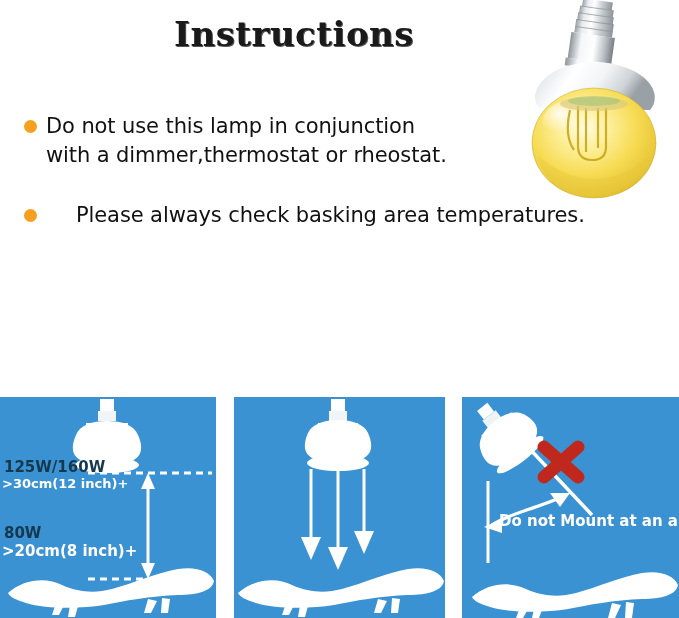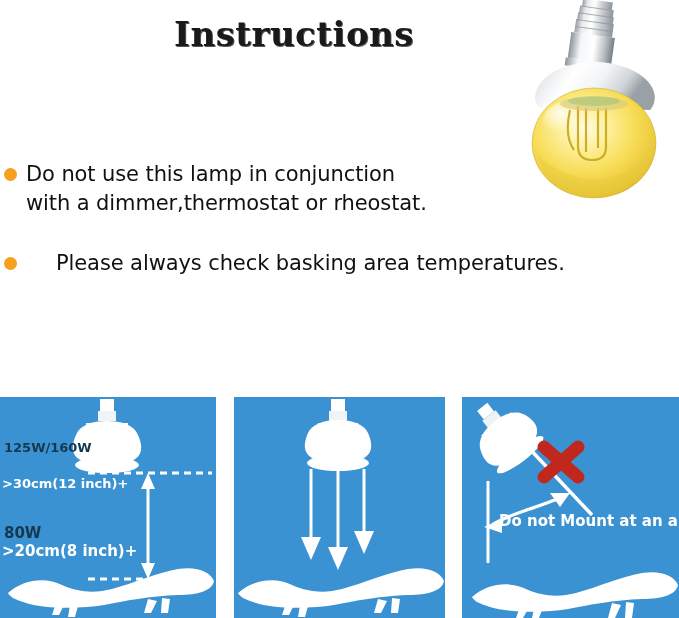--- a/index.html
+++ b/index.html
@@ -27,23 +27,22 @@
     font-size: 34px;
     letter-spacing: 0.5px;
     color: #1a1a1a;
     text-shadow: 1px 1px 0 #555;
   }
 
   
   .bullets {
     position: absolute;
     top: 112px;
-    left: 4px;
+    left: 24px;
     width: 520px;
-    margin-top: 48px;
   }
   .bullet-row {
     display: flex;
     align-items: flex-start;
     margin-bottom: 22px;
   }
   .dot {
     flex: 0 0 auto;
     width: 13px;
     height: 13px;
@@ -105,21 +104,21 @@
 
   .lbl {
     position: absolute;
     font-family: "DejaVu Sans", sans-serif;
     font-weight: bold;
     white-space: nowrap;
   }
   .lbl-dark { color: #16384f; }
   .lbl-white { color: #ffffff; }
 
-  #p1-w1   { left: 4px;  top: 440px; font-size: 13px; }
+  #p1-w1   { left: 4px;  top: 458px; font-size: 15px; }
   #p1-d1   { left: 2px;  top: 476px; font-size: 13px; }
   #p1-w2   { left: 4px;  top: 524px; font-size: 15px; }
   #p1-d2   { left: 2px;  top: 542px; font-size: 15px; }
   #p3-note { left: 499px; top: 512px; font-size: 15px; }
 </style>
 </head>
 <body>
 
 <div class="title">Instructions</div>
 

